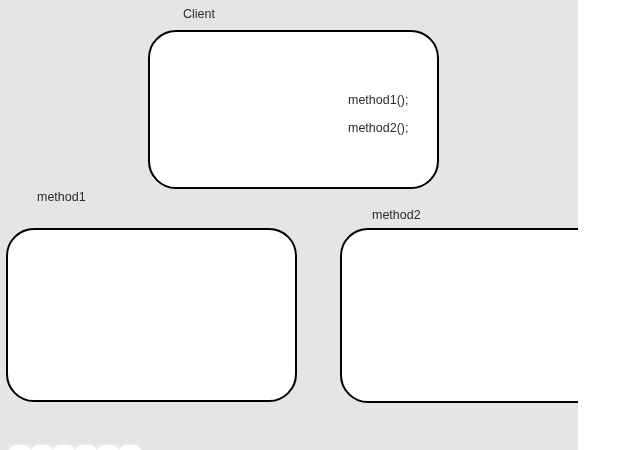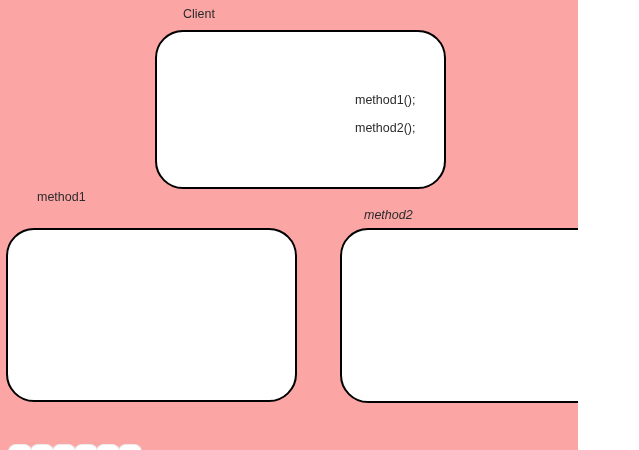--- a/index.html
+++ b/index.html
@@ -8,21 +8,21 @@
     padding: 0;
     background: #ffffff;
   }
   body {
     font-family: "Liberation Sans", sans-serif;
   }
   #canvas {
     position: relative;
     width: 578px;
     height: 450px;
-    background: #fca5a5;
+    background: #e5e5e5;
     overflow: hidden;
   }
   .box {
     position: absolute;
     background: #ffffff;
     border: 2px solid #000000;
     border-radius: 28px;
     box-sizing: border-box;
   }
   .box-label {
@@ -35,32 +35,32 @@
   }
   .code-line {
     position: absolute;
     font-family: "Liberation Sans", sans-serif;
     font-size: 12.5px;
     color: #2b2b2b;
     white-space: nowrap;
     line-height: 1;
   }
   
-  #client-box  { left: 155px; top: 30px;  width: 291px; height: 159px; text-decoration: underline; }
+  #client-box  { left: 148px; top: 30px;  width: 291px; height: 159px; text-decoration: underline; }
   #client-label{ left: 183px; top: 8px; }
   #client-code-1 { left: 198px; top: 62px; }
   #client-code-2 { left: 198px; top: 90px; }
 
   
   #method1-box   { left: 6px;  top: 228px; width: 291px; height: 174px; }
   #method1-label { left: 37px; top: 191px; }
 
   
   #method2-box   { left: 340px; top: 228px; width: 282px; height: 175px; }
-  #method2-label { left: 364px; top: 209px; font-style: italic; }
+  #method2-label { left: 372px; top: 209px; }
 
   
   #bottom-strip {
     position: absolute;
     left: 0;
     top: 440px;
     width: 639px;
     height: 10px;
   }
   .ghost-shape {

